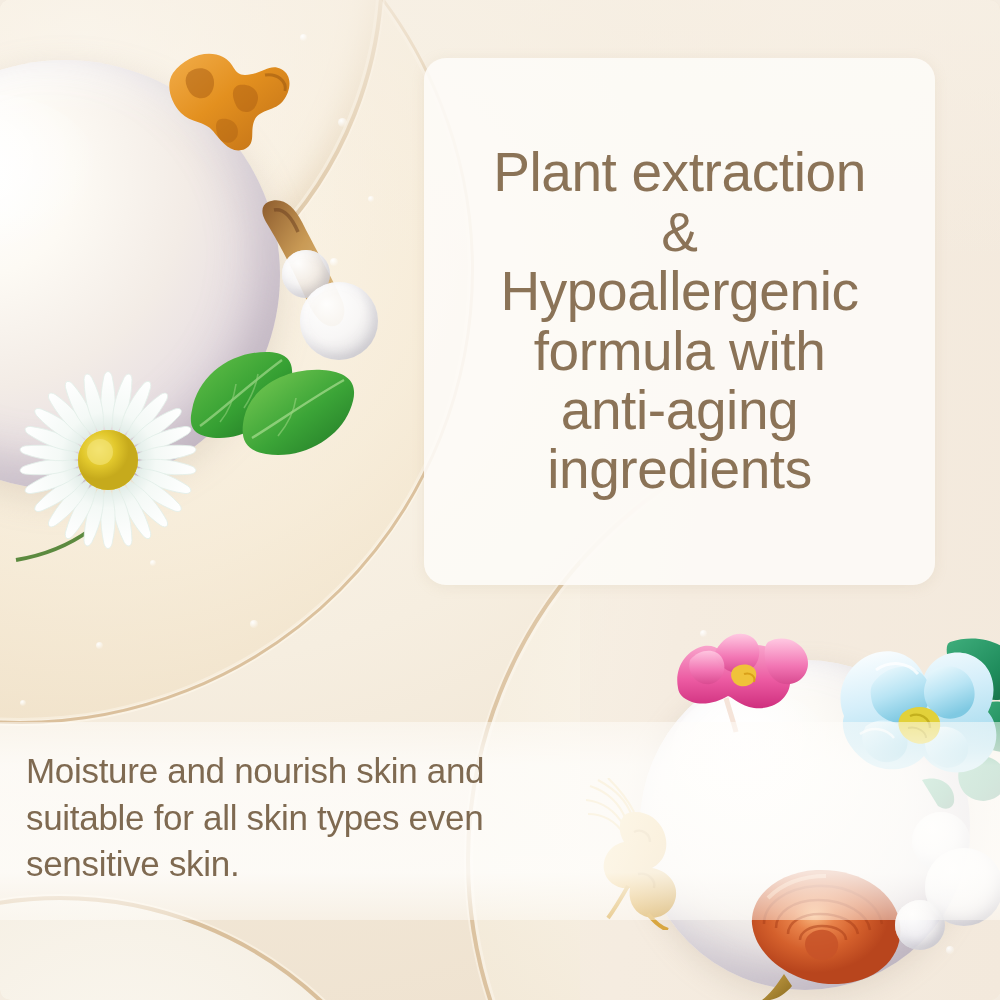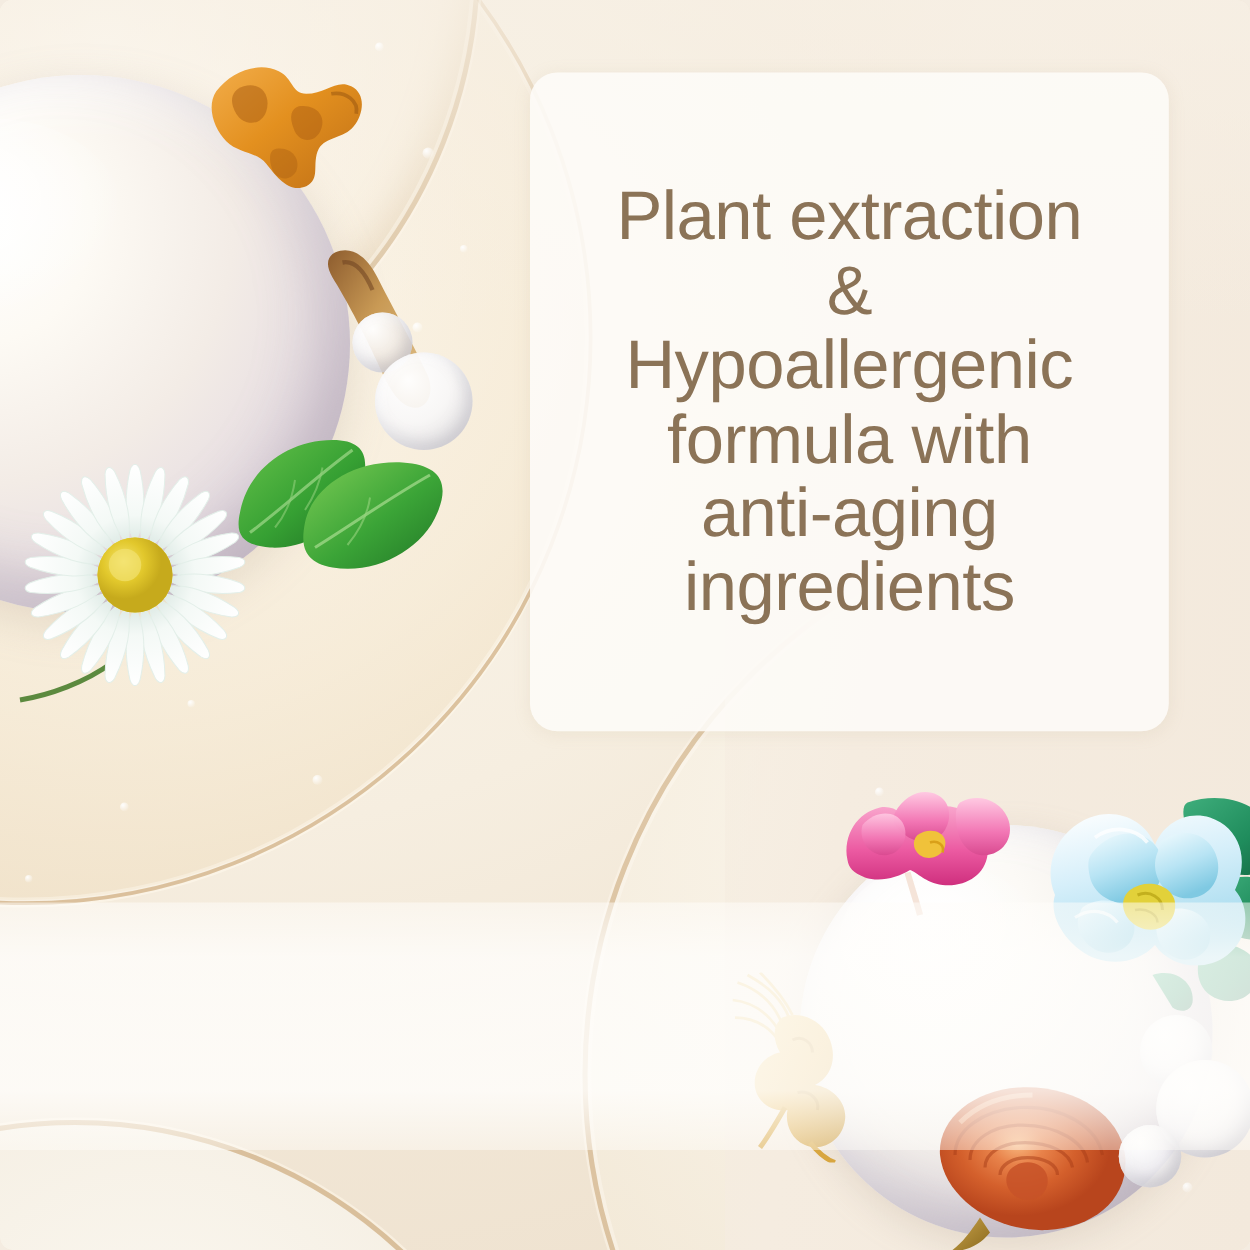--- a/index.html
+++ b/index.html
@@ -481,14 +481,17 @@
   <div id="headline-card">
     <div id="headline">Plant extraction
 &amp;
 Hypoallergenic
 formula with
 anti-aging
 ingredients</div>
   </div>
 
   <div id="caption-band"></div>
+  <div id="caption">Moisture and nourish skin and
+suitable for all skin types even
+sensitive skin.</div>
 
 </div>
 
 </body></html>

